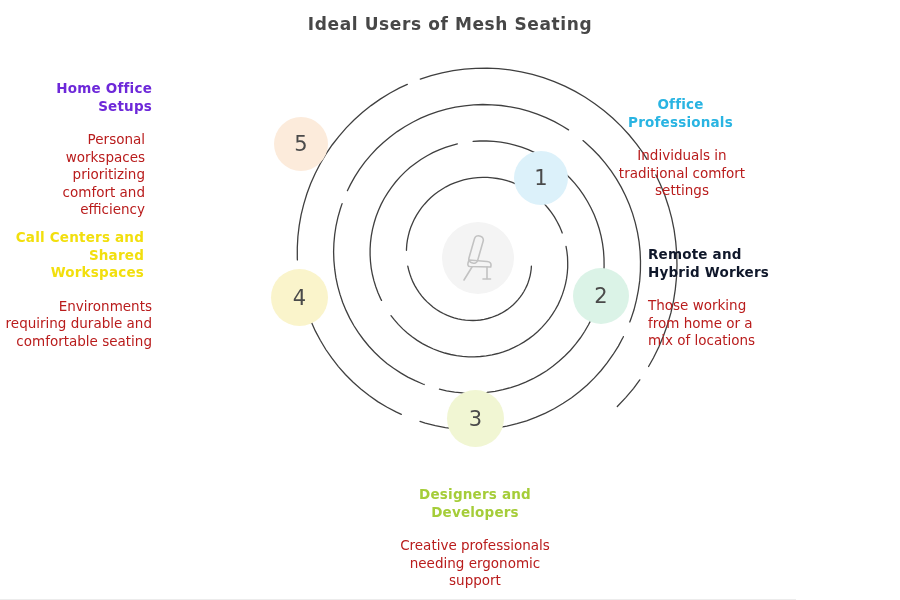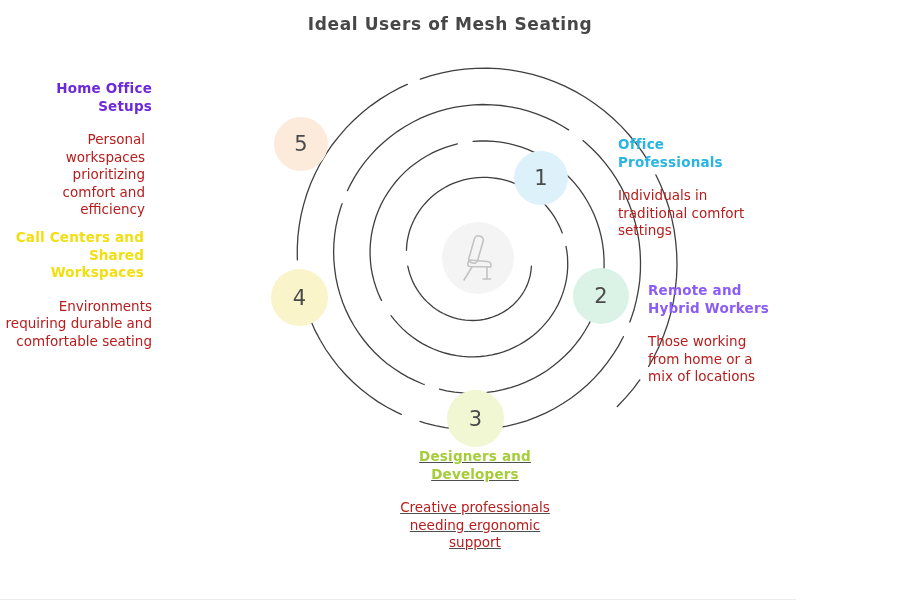--- a/index.html
+++ b/index.html
@@ -29,27 +29,27 @@
   .b2 .tail{left:-5px;top:-3px;}
   .b3{left:447px;top:390px;width:57px;height:57px;}
   .b3 .tail{left:22px;top:-16px;}
   .b4{left:271px;top:269px;width:57px;height:57px;}
   .b4 .tail{right:-4px;top:-4px;}
   .b5{left:274px;top:117px;width:54px;height:54px;}
   .b5 .tail{right:-22px;bottom:-22px;width:9px;height:9px;}
   .label{position:absolute;}
   .label-title{font-size:13.5px;font-weight:bold;line-height:17.5px;letter-spacing:.2px;}
   .label-desc{font-size:13.5px;line-height:17.5px;color:#b91c1c;margin-top:16px;}
-  .l1{left:618px;top:96px;text-align:left;margin-top:40px;}
+  .l1{left:618px;top:96px;text-align:center;}
   .l1 .label-title{width:125px;}
   .l1 .label-desc{width:128px;}
   .l2{left:648px;top:246px;text-align:left;}
   .l2 .label-title{width:145px;}
   .l2 .label-desc{width:116px;}
-  .l3{left:395px;top:448px;width:160px;text-align:center;text-decoration:underline;}
+  .l3{left:395px;top:486px;width:160px;text-align:center;}
   .l4{right:644px;top:229px;text-align:right;}
   .l4 .label-title{width:140px;}
   .l4 .label-desc{width:148px;}
   .l5{right:644px;top:80px;text-align:right;}
   .l5 .label-title{width:115px;}
   .l5 .label-desc{width:108px;}
   .logo{position:absolute;left:812px;top:506px;width:82px;height:84px;}
   .bottom-line{position:absolute;left:0;bottom:0;width:900px;height:1px;background:#ececec;}
   .chair{display:block;}
 </style>
@@ -96,21 +96,21 @@
     <span class="tail" style="background: rgb(252, 235, 219);"></span>
     <span class="num">5</span>
   </div>
 
   <div class="label l1">
     <div class="label-title" style="color: rgb(41, 180, 226);">Office Professionals</div>
     <div class="label-desc">Individuals in traditional comfort settings</div>
   </div>
 
   <div class="label l2">
-    <div class="label-title" style="color: #8b5cf6; margin-top: 36px;">Remote and Hybrid Workers</div>
+    <div class="label-title" style="color: #0f172a;">Remote and Hybrid Workers</div>
     <div class="label-desc">Those working from home or a mix of locations</div>
   </div>
 
   <div class="label l3">
     <div class="label-title" style="color: rgb(165, 205, 57);">Designers and Developers</div>
     <div class="label-desc">Creative professionals needing ergonomic support</div>
   </div>
 
   <div class="label l4">
     <div class="label-title" style="color: rgb(242, 223, 13);">Call Centers and Shared Workspaces</div>

